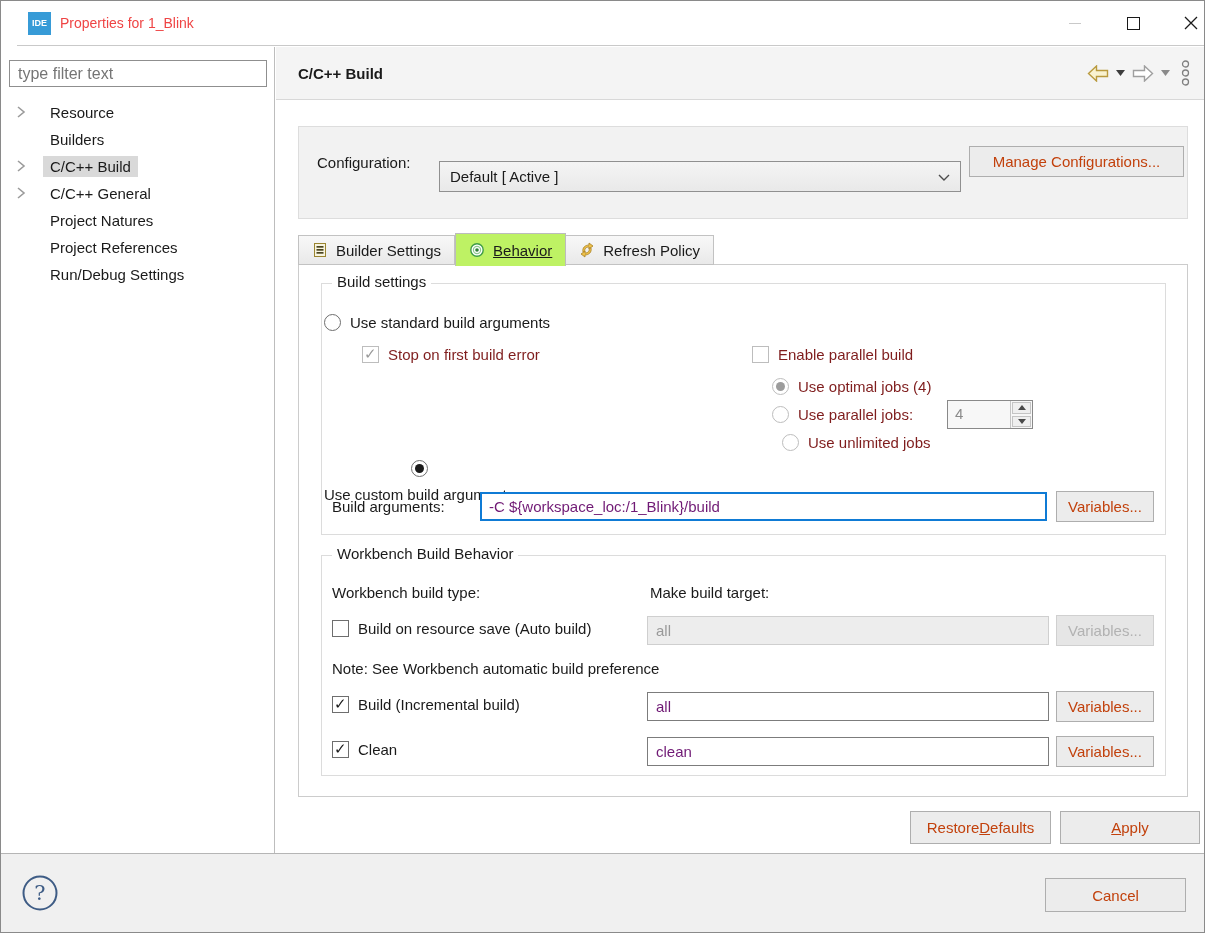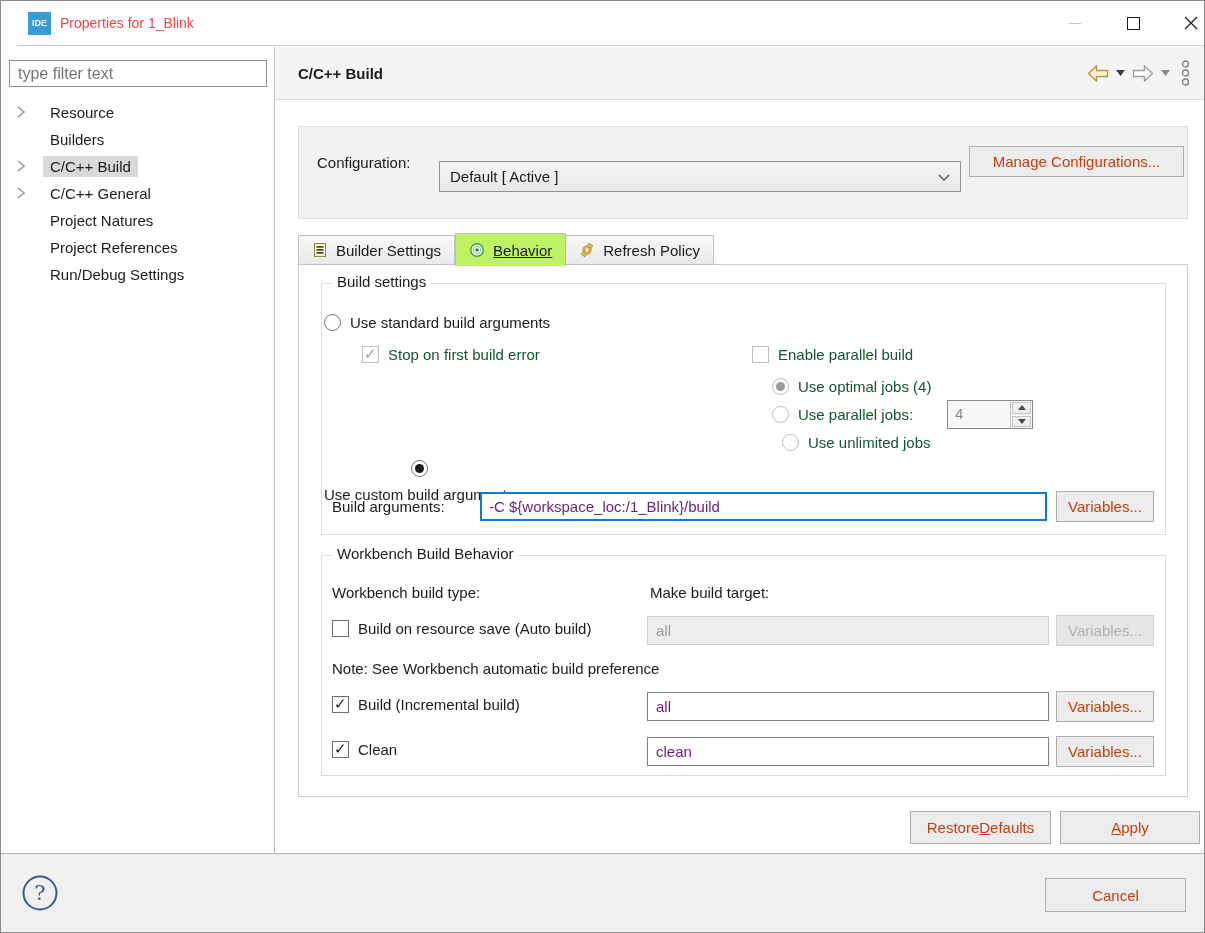--- a/index.html
+++ b/index.html
@@ -95,21 +95,21 @@
 
   
   .groupbox { position:absolute; border:1px solid #dcdcdc; }
   .groupbox-legend {
     position:absolute; top:-11px; left:10px; background:#fff; padding:0 5px; font-size:15px;
   }
   #fs-build   { left:22px; top:18px;  width:845px; height:252px; }
   #fs-workbench { left:22px; top:290px; width:845px; height:221px; }
 
   .ctrl-row { position:absolute; display:flex; align-items:center; gap:9px; font-size:15px; white-space:nowrap; }
-  .dis { color:#14532d; }
+  .dis { color:#7f1d1d; }
 
   .cb { width:17px; height:17px; border:1px solid #6e6e6e; background:#fff; position:relative; flex:none; }
   .cb.checked::after { content:"\2713"; position:absolute; left:1px; top:-2px; font-size:15px; color:#1a1a1a; }
   .cb.disabled { border-color:#bdbdbd; }
   .cb.disabled.checked::after { color:#9a9a9a; }
 
   .radio { width:17px; height:17px; border:1px solid #6e6e6e; border-radius:50%; background:#fff; position:relative; flex:none; }
   .radio.sel::after { content:""; position:absolute; left:3px; top:3px; width:9px; height:9px; border-radius:50%; background:#1a1a1a; }
   .radio.disabled { border-color:#bdbdbd; }
   .radio.disabled.sel::after { background:#9c9c9c; }

